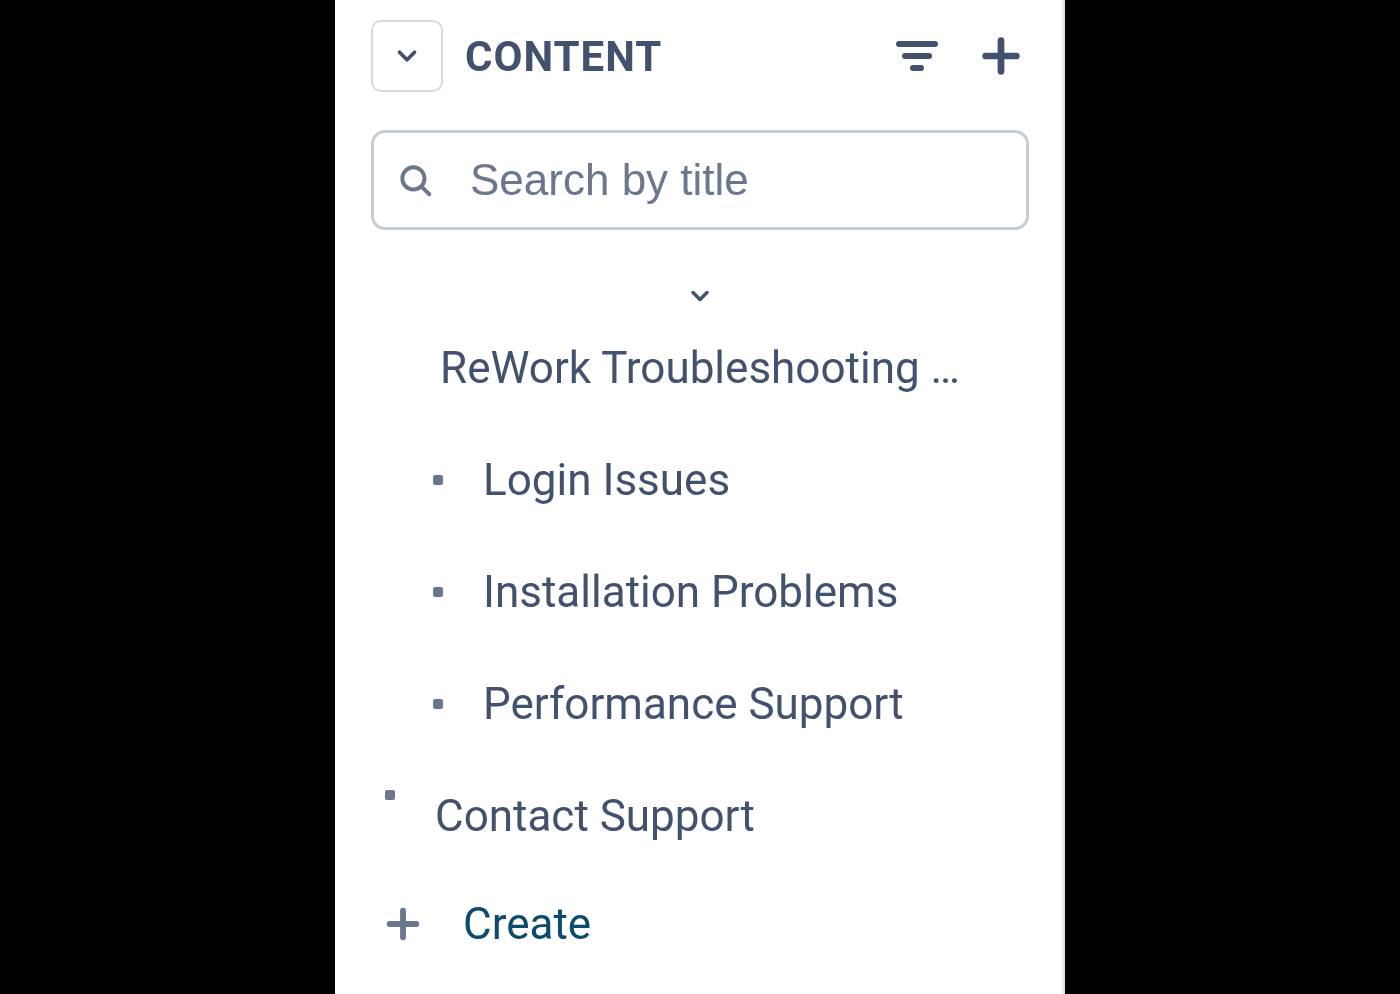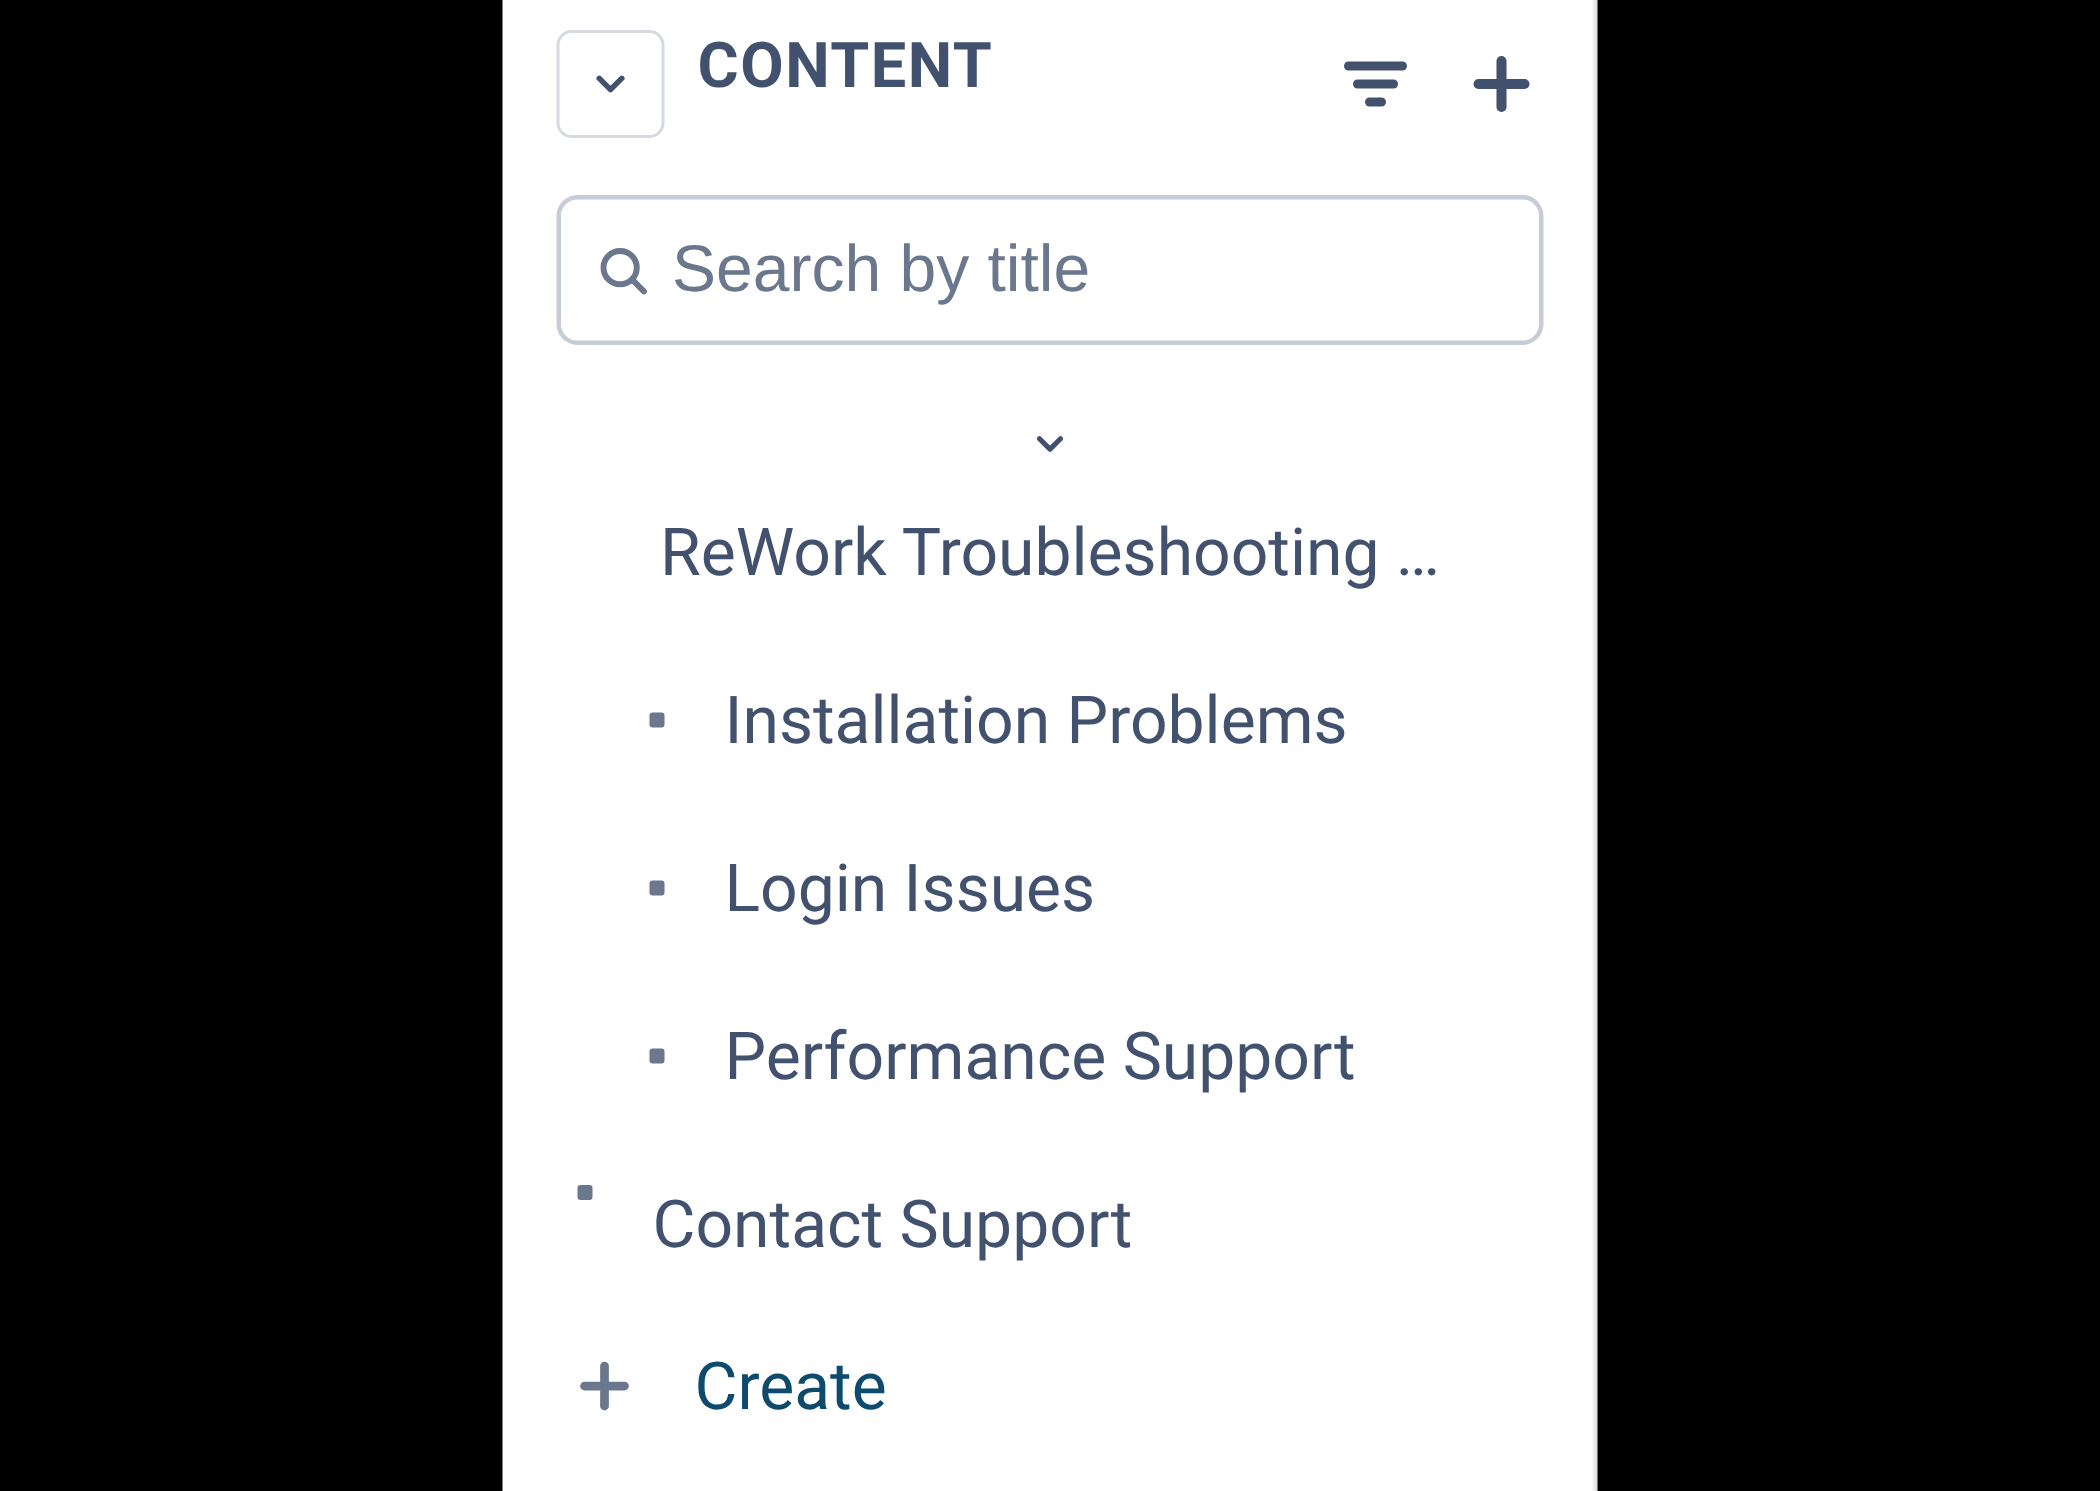--- a/index.html
+++ b/index.html
@@ -23,20 +23,21 @@
     content: "";
     position: absolute;
     top: 0; right: 0; bottom: 0;
     width: 4px;
     background: linear-gradient(to right, rgba(0,0,0,0) 0%, rgba(0,0,0,0.15) 100%);
   }
 
   
   .header {
     display: flex;
+    align-items: center;
     gap: 22px;
     margin-bottom: 38px;
   }
   .collapse-btn {
     width: 72px;
     height: 72px;
     border: 2px solid #d5d9e0;
     border-radius: 10px;
     background: #fff;
     display: flex;
@@ -67,21 +68,21 @@
 
   
   .search {
     display: flex;
     align-items: center;
     border: 3px solid #c7cdd6;
     border-radius: 14px;
     height: 100px;
     padding: 0 22px;
     margin-bottom: 52px;
-    gap: 14px;
+    gap: 36px;
   }
   .search input {
     border: none;
     outline: none;
     font-size: 44px;
     color: #42526e;
     width: 100%;
     background: transparent;
   }
   .search input::placeholder { color: #6b778c; }
@@ -201,25 +202,25 @@
         <svg width="28" height="28" viewBox="0 0 24 24" fill="none">
           <path d="M6 9l6 6 6-6" stroke="#42526e" stroke-width="3" stroke-linecap="round" stroke-linejoin="round"></path>
         </svg>
       </span>
       <span class="node-label">ReWork Troubleshooting …</span>
     </div>
 
     <div class="children">
       <div class="child">
         <span class="bullet"></span>
-        <span>Installation Problems</span>
+        <span>Login Issues</span>
       </div>
       <div class="child">
         <span class="bullet"></span>
-        <span>Login Issues</span>
+        <span>Installation Problems</span>
       </div>
       <div class="child">
         <span class="bullet"></span>
         <span>Performance Support</span>
       </div>
     </div>
 
     <div class="sibling">
       <span class="bullet"></span>
       <span>Contact Support</span>

